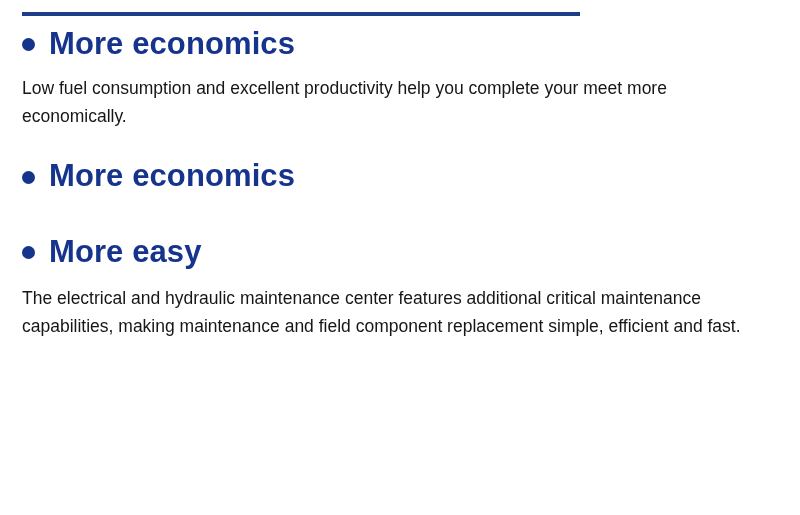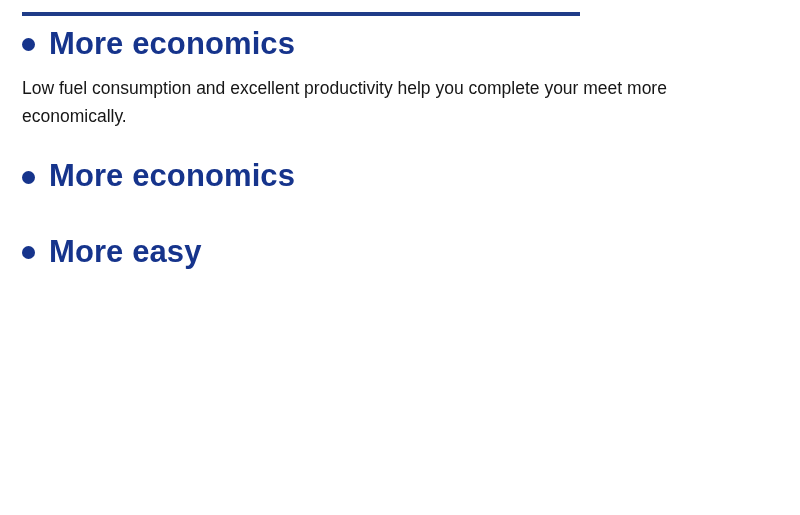--- a/index.html
+++ b/index.html
@@ -89,16 +89,17 @@
         <span class="bullet"></span>
         <span>More economics</span>
       </div>
     </div>
 
     <div class="section sec-3">
       <div class="section-heading">
         <span class="bullet"></span>
         <span>More easy</span>
       </div>
+      <p class="section-body">The electrical and hydraulic maintenance center features additional critical maintenance capabilities, making maintenance and field component replacement simple, efficient and fast.</p>
     </div>
 
   </div>
 </div>
 
 </body></html>

